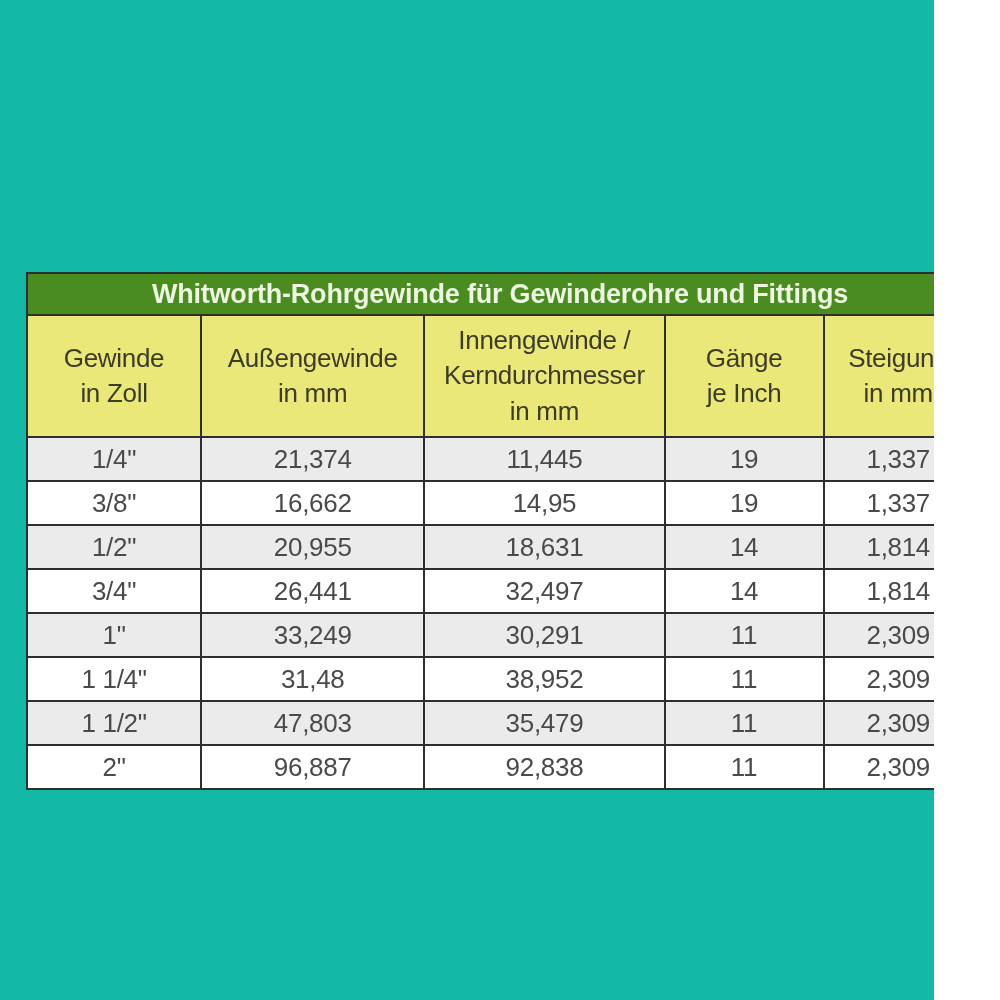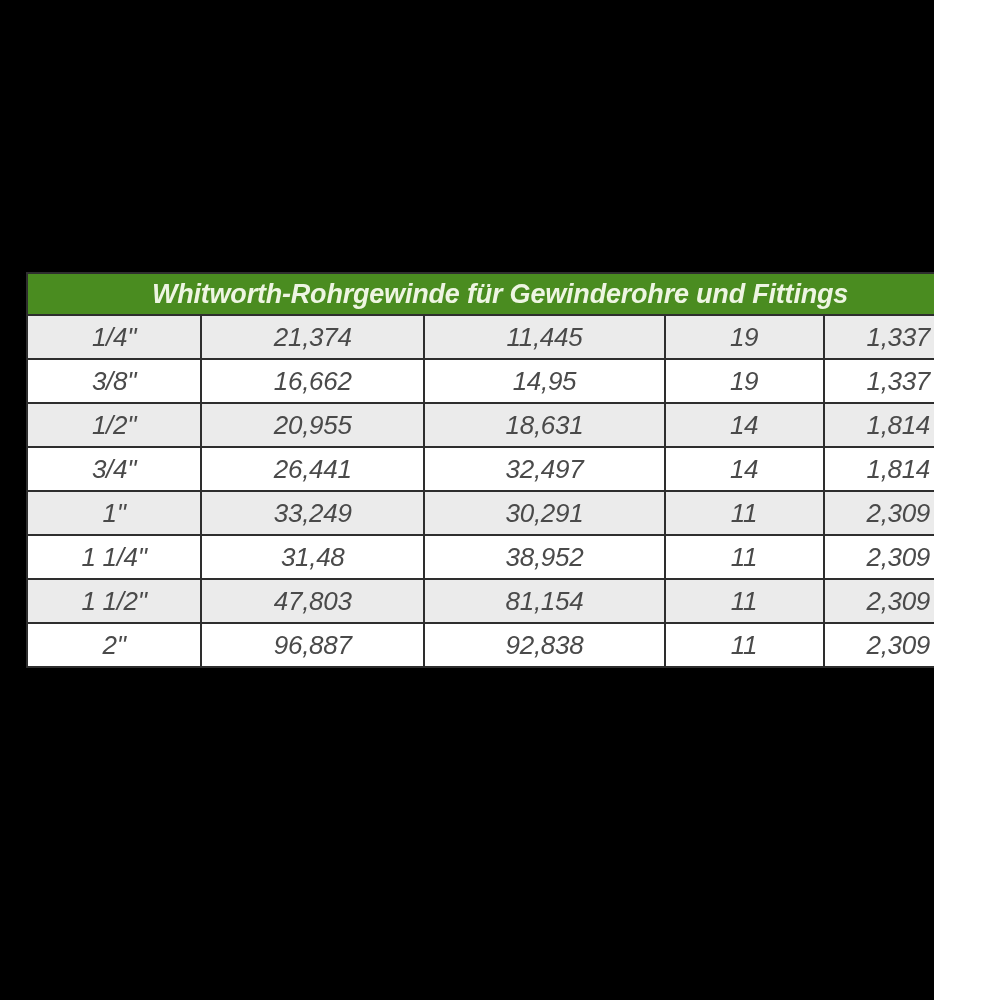--- a/index.html
+++ b/index.html
@@ -5,23 +5,22 @@
   html, body {
     margin: 0;
     padding: 0;
     background: #ffffff;
     font-family: "Liberation Sans", "DejaVu Sans", sans-serif;
   }
   .canvas {
     position: relative;
     width: 934px;
     height: 1000px;
-    background: #000000;
+    background: #14b8a6;
     overflow: hidden;
-    font-style: italic;
   }
   table.spec-table {
     position: absolute;
     left: 26px;
     top: 272px;
     width: 948px;
     border-collapse: collapse;
     table-layout: fixed;
     letter-spacing: -0.3px;
   }
@@ -73,20 +72,33 @@
       <col class="col-zoll">
       <col class="col-aussen">
       <col class="col-innen">
       <col class="col-gaenge">
       <col class="col-steig">
     </colgroup>
     <thead>
       <tr>
         <th colspan="5" class="title-cell">Whitworth-Rohrgewinde für Gewinderohre und Fittings</th>
       </tr>
+      <tr class="header-row">
+        <th>Gewinde
+in Zoll</th>
+        <th>Außengewinde
+in mm</th>
+        <th>Innengewinde /
+Kerndurchmesser
+in mm</th>
+        <th>Gänge
+je Inch</th>
+        <th>Steigung
+in mm</th>
+      </tr>
     </thead>
     <tbody>
       <tr class="alt">
         <td>1/4"</td>
         <td>21,374</td>
         <td>11,445</td>
         <td>19</td>
         <td>1,337</td>
       </tr>
       <tr class="plain">
@@ -120,21 +132,21 @@
       <tr class="plain">
         <td>1 1/4"</td>
         <td>31,48</td>
         <td>38,952</td>
         <td>11</td>
         <td>2,309</td>
       </tr>
       <tr class="alt">
         <td>1 1/2"</td>
         <td>47,803</td>
-        <td>81,154</td>
+        <td>35,479</td>
         <td>11</td>
         <td>2,309</td>
       </tr>
       <tr class="plain">
         <td>2"</td>
         <td>96,887</td>
         <td>92,838</td>
         <td>11</td>
         <td>2,309</td>
       </tr>

